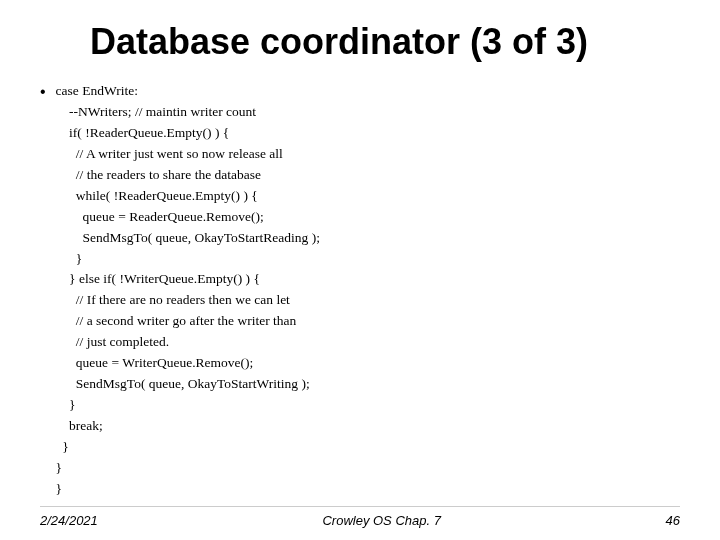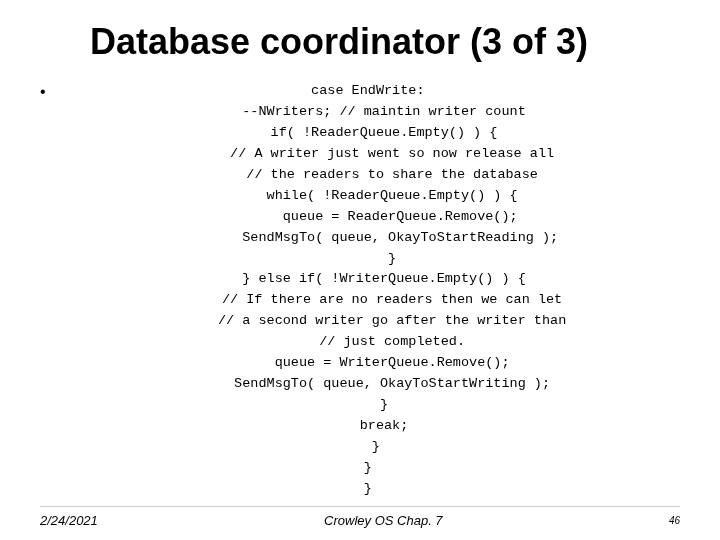--- a/index.html
+++ b/index.html
@@ -43,27 +43,26 @@
 
     .bullet-dot {
       font-size: 16px;
       color: #000000;
       margin-right: 10px;
       margin-top: 2px;
       flex-shrink: 0;
     }
 
     .code-block {
-      font-family: Liberation Mono, monospace;
+      font-family: Liberation Serif, serif;
       font-size: 13.5px;
       color: #000000;
       line-height: 1.55;
       white-space: pre;
       flex: 1;
-      text-align: center;
     }
 
     .footer {
       display: flex;
       flex-direction: row;
       justify-content: space-between;
       align-items: center;
       border-top: 1px solid #cccccc;
       padding-top: 6px;
       margin-top: 6px;
@@ -75,21 +74,21 @@
       color: #000000;
     }
 
     .footer-center {
       font-size: 13px;
       color: #000000;
       text-align: left;
     }
 
     .footer-page {
-      font-size: 10px;
+      font-size: 13px;
       color: #000000;
     }
   </style>
 </head>
 <body>
 
 <div class="slide">
   <div class="title">Database coordinator (3 of 3)</div>
 
   <div class="content-area">

